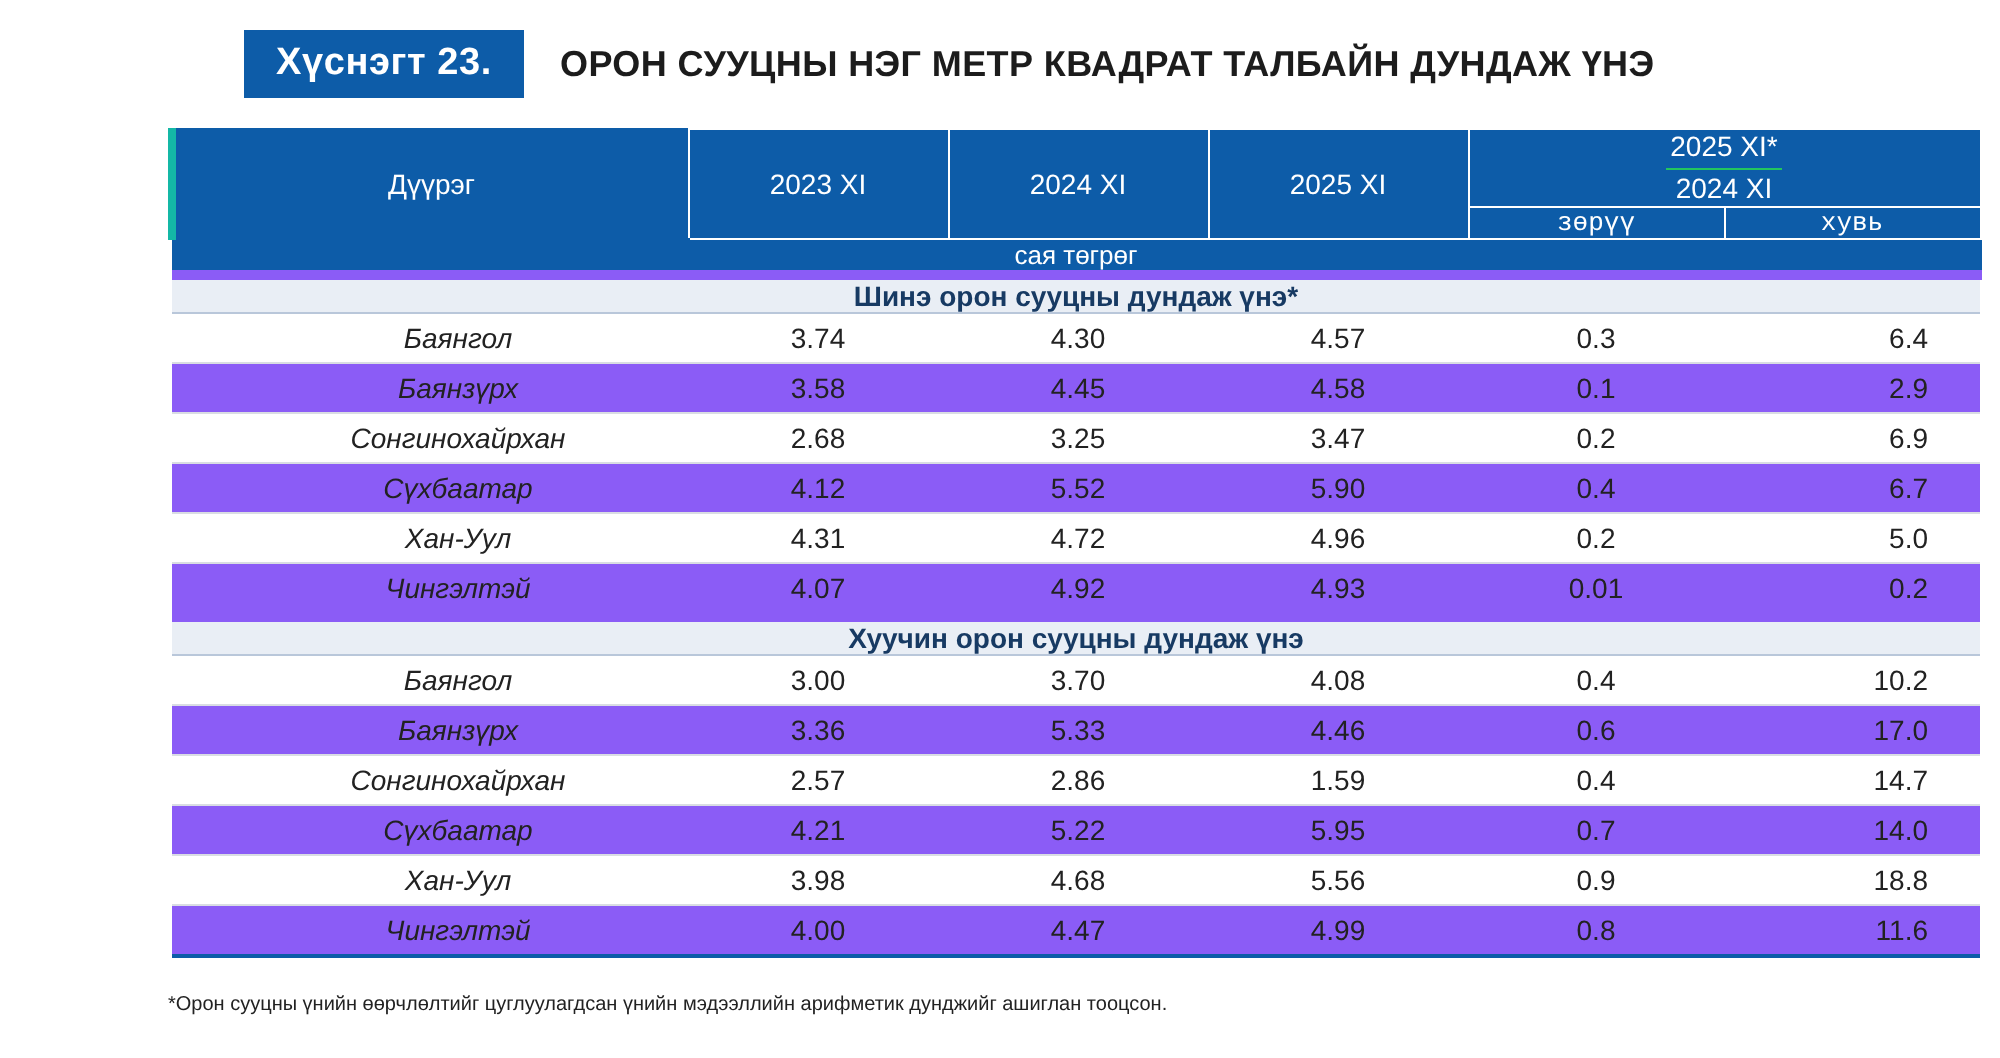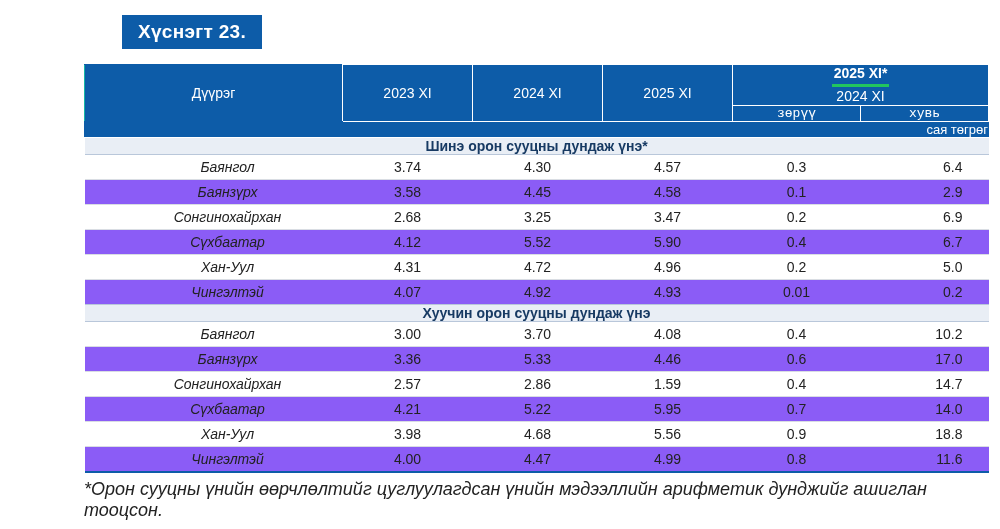--- a/index.html
+++ b/index.html
@@ -69,67 +69,66 @@
   .hd {
     background: #0d5ca8;
     color: #ffffff;
     text-align: center;
     font-weight: normal;
     font-size: 14px;
     border: 1px solid #ffffff;
     vertical-align: middle;
   }
   .hd-district {
-    border-left: 1px solid #14b8a6;
+    border-left: 4px solid #14b8a6;
     border-top: 1px solid #0d5ca8;
     border-bottom: 1px solid #0d5ca8;
   }
   .hd-sub {
     font-size: 13px;
     font-family: Liberation Mono, monospace;
   }
   .hd-ratio-top {
     border-bottom: none;
     padding-bottom: 2px;
   }
   .ratio-line {
     display: inline-block;
     text-align: center;
     line-height: 1.25;
   }
   .ratio-num {
-    border-bottom: 3px solid #22c55e;
+    border-bottom: 1px solid #22c55e;
     padding: 0 2px 1px 2px;
     display: block;
-    font-weight: bold;
   }
   .ratio-den {
     display: block;
     padding-top: 1px;
   }
   .unit-cell {
     background: #0d5ca8;
     color: #ffffff;
     font-size: 13px;
-    text-align: right;
+    text-align: center;
     padding: 5px 0 6px 14px;
     border: 1px solid #ffffff;
     border-left: 1px solid #0d5ca8;
     border-right: 1px solid #0d5ca8;
   }
 
   
   .section-row td {
     background: #e9eef5;
     color: #173a63;
     font-weight: bold;
     text-align: center;
     font-size: 14px;
     padding: 5px 0 6px 0;
-    border-top: 1px solid #8b5cf6;
+    border-top: 5px solid #8b5cf6;
     border-bottom: 1px solid #b9c7da;
   }
 
   
   tr.data td {
     border-bottom: 1px solid #d9dde3;
     height: 24px;
     font-size: 14px;
     color: #222222;
   }
@@ -150,34 +149,34 @@
     background: #8b5cf6;
   }
   tr.last-in-group td {
     border-bottom: 1px solid #b9c7da;
   }
   tr.group-end td {
     border-bottom: 2px solid #0d5ca8;
   }
 
   .footnote {
-    margin: 6px 0 0 84px;
+    margin: 18px 0 0 84px;
     width: 904px;
-    font-size: 18px;
+    font-size: 10px;
     color: #222222;
-    font-style: italic;
   }
 </style>
 </head>
 <body>
 
 <div class="page">
 
   <div class="title-row">
     <div class="title-badge">Хүснэгт 23.</div>
+    <div class="title-text">ОРОН СУУЦНЫ НЭГ МЕТР КВАДРАТ ТАЛБАЙН ДУНДАЖ ҮНЭ</div>
   </div>
 
   <div class="table-wrap">
     <table class="main">
       <colgroup>
         <col style="width:258px">
         <col style="width:130px">
         <col style="width:130px">
         <col style="width:130px">
         <col style="width:128px">

